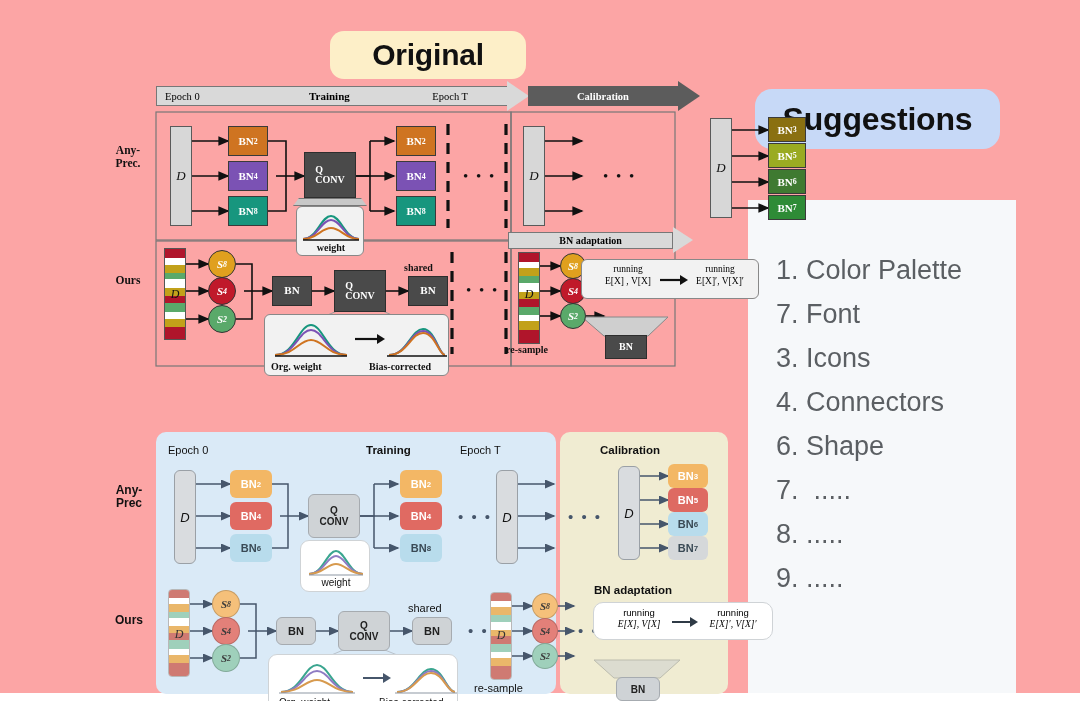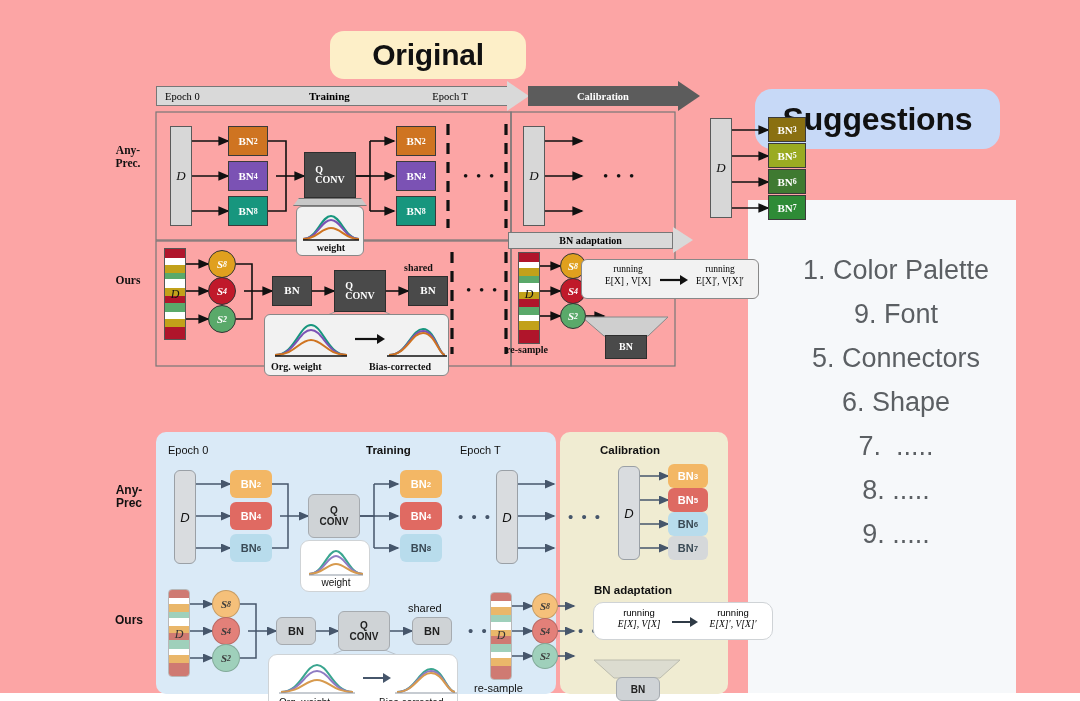--- a/index.html
+++ b/index.html
@@ -32,21 +32,21 @@
   #suggestions-panel {
     position: absolute; left: 748px; top: 200px;
     width: 268px; height: 493px;
     background: #f6f8fa;
   }
   #suggestions-list {
     list-style: none; margin: 0; padding: 48px 0 0 28px;
     color: #5b5f63; font-size: 27px; line-height: 44px;
     font-weight: 400;
   }
-  #suggestions-list li { white-space: pre; text-align: center; }
+  #suggestions-list li { white-space: pre; }
 
   
   #fig-original {
     position: absolute; left: 108px; top: 86px; width: 620px; height: 290px;
     font-family: "Liberation Serif", serif;
   }
   #fig-enhanced {
     position: absolute; left: 108px; top: 432px; width: 620px; height: 262px;
     font-family: "Liberation Sans", sans-serif;
   }
@@ -110,22 +110,23 @@
 <body>
 
 <div class="page">
 
   <div class="pill" id="pill-original">Original</div>
   <div class="pill" id="pill-suggestions">Suggestions</div>
 
   <div id="suggestions-panel">
     <ul id="suggestions-list">
       <li>1. Color Palette</li>
-      <li>9. Font</li>
-      <li>5. Connectors</li>
+      <li>7. Font</li>
+      <li>3. Icons</li>
+      <li>4. Connectors</li>
       <li>6. Shape</li>
       <li>7.  .....</li>
       <li>8. .....</li>
       <li>9. .....</li>
     </ul>
   </div>
 
   <div id="fig-original" class="o">
 
     <div class="rowlabel" style="left:-4px;top:58px;width:48px;">Any-<br>Prec.</div>

